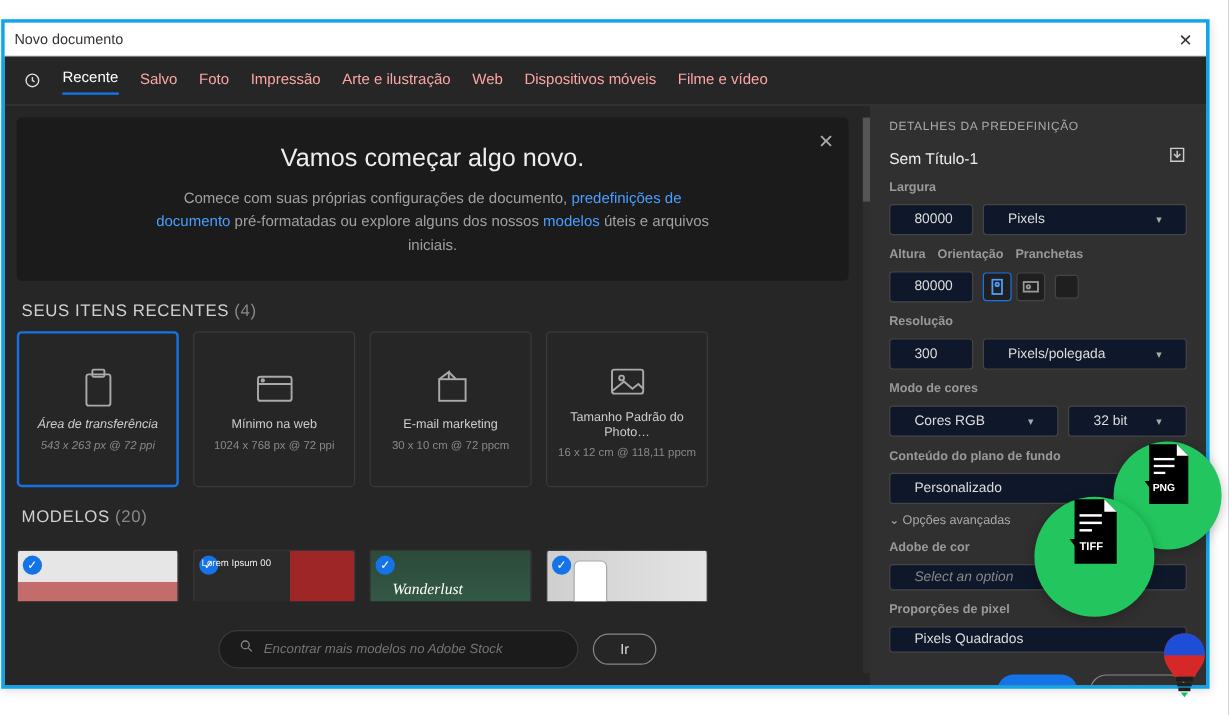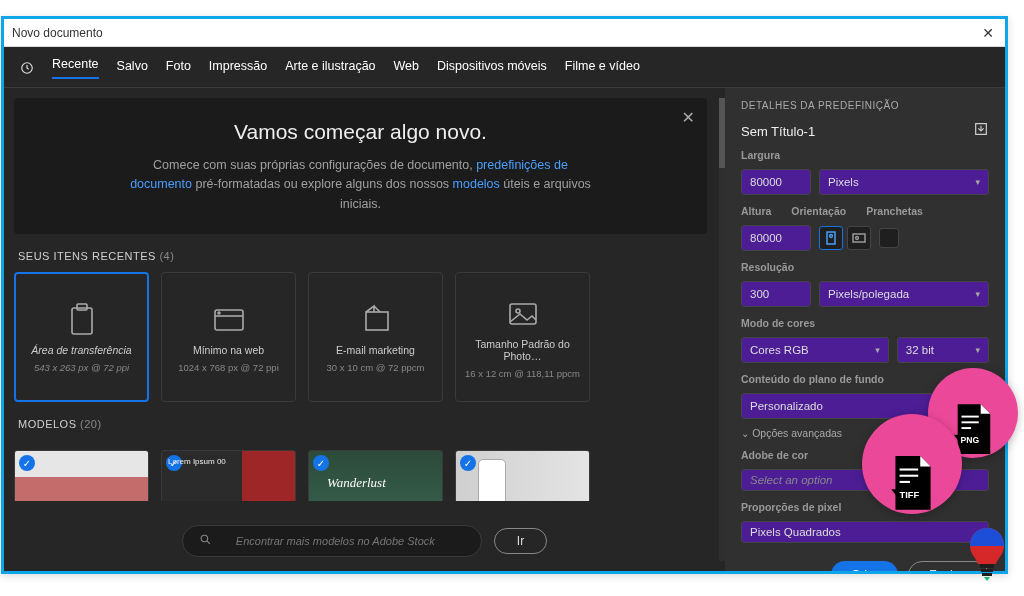--- a/index.html
+++ b/index.html
@@ -7,80 +7,80 @@
 
 .window { position:absolute; left:1px; top:16px; width:1007px; height:558px; background:#fff; border:3px solid #0ea5e9; box-shadow:0 2px 8px rgba(0,0,0,0.15); }
 .titlebar { height:28px; background:#fff; display:flex; align-items:center; padding:0 8px; border-bottom:1px solid #ddd; }
 .titlebar .title { font-size:12px; color:#333; flex:1; }
 .titlebar .closebtn { width:18px; height:18px; display:flex; align-items:center; justify-content:center; font-size:14px; color:#333; cursor:pointer; }
 
 .inner { background:#262626; height:calc(100% - 28px); display:flex; flex-direction:column; }
 
 .tabs { display:flex; align-items:flex-end; gap:18px; padding:10px 16px 8px; border-bottom:1px solid #3a3a3a; }
 .tabs .clockicon { width:14px; height:14px; }
-.tab { font-size:12.5px; color:#ffffff; cursor:pointer; padding-bottom:6px; }
+.tab { font-size:12.5px; color:#fca5a5; cursor:pointer; padding-bottom:6px; }
 .tab.active { color:#fff; border-bottom:2px solid #1473e6; }
 
 .content { flex:1; display:flex; overflow:hidden; }
 .left { flex:1; display:flex; flex-direction:column; padding:10px 10px 0 10px; position:relative; overflow:hidden; }
 .scrollbar { width:6px; background:#2f2f2f; position:absolute; right:0; top:10px; bottom:10px; }
 .scrollbar .thumb { width:6px; background:#555; position:absolute; top:0; height:70px; }
 
 .hero { background:#1b1b1b; border-radius:4px; padding:22px 30px 20px; position:relative; margin-right:8px; }
 .hero .closex { position:absolute; top:10px; right:12px; color:#aaa; font-size:16px; cursor:pointer; }
 .hero h1 { color:#eee; font-size:21px; font-weight:400; text-align:center; margin-bottom:12px; }
 .hero p { color:#a0a0a0; font-size:12.5px; text-align:center; line-height:1.55; max-width:480px; margin:0 auto; }
 .hero p .lnk { color:#4a9eff; }
 
-.section-label { color:#d0d0d0; font-size:11px; letter-spacing:.5px; margin:16px 4px 10px; }
+.section-label { color:#d0d0d0; font-size:14px; letter-spacing:.5px; margin:16px 4px 10px; }
 .section-label .count { color:#888; }
 
 .presets { display:flex; gap:12px; margin-right:8px; }
 .preset { width:135px; height:130px; border:1px solid #3a3a3a; border-radius:4px; display:flex; flex-direction:column; align-items:center; justify-content:center; gap:6px; cursor:pointer; padding:6px 4px; }
 .preset.selected { border:2px solid #1473e6;font-style:italic; }
 .preset .pictogram { width:40px; height:36px; display:flex; align-items:center; justify-content:center; }
 .preset .pname { color:#ccc; font-size:10.5px; text-align:center; }
 .preset .psub { color:#888; font-size:9.5px; text-align:center; }
 
 .templates { display:flex; gap:12px; margin-top:10px; margin-right:8px; overflow:hidden; }
 .tpl { width:135px; height:66px; border:1px solid #3a3a3a; border-radius:3px; position:relative; overflow:hidden; background:#444; cursor:pointer; }
 .tpl .check { position:absolute; left:4px; top:4px; width:16px; height:16px; border-radius:50%; background:#1473e6; display:flex; align-items:center; justify-content:center; }
 .tpl .check::after { content:"✓"; color:#fff; font-size:10px; }
 
 .searchrow { display:flex; align-items:center; gap:12px; justify-content:center; padding:16px 0 14px; margin-top:8px; }
-.searchbox { display:flex; align-items:center; gap:24px; background:#1b1b1b; border:1px solid #3a3a3a; border-radius:20px; padding:6px 16px; width:300px; }
+.searchbox { display:flex; align-items:center; gap:8px; background:#1b1b1b; border:1px solid #3a3a3a; border-radius:20px; padding:6px 16px; width:300px; }
 .searchbox input { background:none; border:none; outline:none; color:#aaa; font-size:11px; font-style:italic; flex:1; }
 .gobtn { border:1px solid #888; color:#ddd; background:none; border-radius:16px; padding:5px 22px; font-size:12px; cursor:pointer; }
 
 .right { width:280px; background:#303030; padding:12px 16px 10px; display:flex; flex-direction:column; gap:8px; overflow:hidden; font-size:11px; color:#bbb; }
 .right .phead { font-size:10px; letter-spacing:.5px; color:#aaa; }
 .titlerow { display:flex; align-items:flex-end; justify-content:space-between; margin-top:2px; }
 .titlerow .docname { color:#eee; font-size:13px; }
 .right .lbl { font-size:10.5px; color:#999; margin-top:2px;font-weight:bold; }
 .row { display:flex; gap:8px; align-items:center; }
-.fld { background:#4c1d95; border:1px solid #444; border-radius:3px; padding:4px 8px; color:#ddd; font-size:11.5px; height:26px; display:flex; align-items:center; }
+.fld { background:#0f172a; border:1px solid #444; border-radius:3px; padding:4px 20px; color:#ddd; font-size:11.5px; height:26px; display:flex; align-items:center; }
 .fld.w70 { width:70px; }
 .sel { flex:1; justify-content:space-between; cursor:pointer; }
 .sel .chev { font-size:9px; color:#aaa; }
 .orient { display:flex; gap:4px; }
 .orient .ob { width:24px; height:24px; border:1px solid #444; border-radius:3px; display:flex; align-items:center; justify-content:center; background:#1f1f1f; cursor:pointer; }
 .orient .ob.active { border-color:#1473e6; }
 .chkbox { width:20px; height:20px; border:1px solid #444; border-radius:3px; background:#1f1f1f; }
 .swatch { width:26px; height:26px; background:#fff; border:1px solid #666; }
 .adv { color:#aaa; font-size:10.5px; cursor:pointer; }
 .adv::before { content:"⌄ "; font-size:10px; }
 .selopt { font-style:italic; color:#888; }
 .footer { display:flex; gap:10px; justify-content:flex-end; margin-top:auto; padding-top:10px; }
 .btn { border-radius:16px; padding:6px 20px; font-size:12.5px; cursor:pointer; border:none; }
 .btn.primary { background:#1473e6; color:#fff; }
 .btn.secondary { background:none; border:1px solid #888; color:#ddd; }
 
 
 .badges { position:absolute; right:6px; bottom:18px; }
-.circle { position:absolute; border-radius:50%; background:#ec4899; box-shadow:0 2px 10px rgba(0,0,0,0.25); display:flex; align-items:flex-end; justify-content:center; }
+.circle { position:absolute; border-radius:50%; background:#22c55e; box-shadow:0 2px 10px rgba(0,0,0,0.25); display:flex; align-items:flex-start; justify-content:center; }
 .c-png { width:90px; height:90px; right:0; top:-210px; }
 .c-tiff { width:100px; height:100px; right:56px; top:-164px; }
 .fileicon { width:46px; height:56px; position:relative; }
 .bulb { position:absolute; right:8px; bottom:-4px; width:46px; height:58px; }
 
 
 .tpl1 { background:linear-gradient(#e6e6e6 40%,#c46b6b 40%); }
 .tpl2 { background:linear-gradient(90deg,#2b2b2b 60%,#9f2626 60%); }
 .tpl2::after{content:"Lorem Ipsum  00"; position:absolute; left:6px; top:6px; color:#eee; font-size:8px;}
 .tpl3 { background:linear-gradient(#2d4a3a,#36604c); }
@@ -231,21 +231,21 @@
 
         <div class="lbl">Largura</div>
         <div class="row">
           <div class="fld w70">80000</div>
           <div class="fld sel">
               <span>Pixels</span>
               <span class="chev">▾</span>
             </div>
         </div>
 
-        <div class="row" style="gap:20px">
+        <div class="row" style="gap:10px">
           <span class="lbl">Altura</span>
           <span class="lbl">Orientação</span>
           <span class="lbl">Pranchetas</span>
         </div>
         <div class="row">
           <div class="fld w70">80000</div>
           <div class="orient">
             <div class="ob active">
                 <svg width="12" height="14" viewBox="0 0 12 14" fill="none" stroke="#4a9eff" stroke-width="1.5">
                   <rect x="2" y="1" width="8" height="12"></rect>

